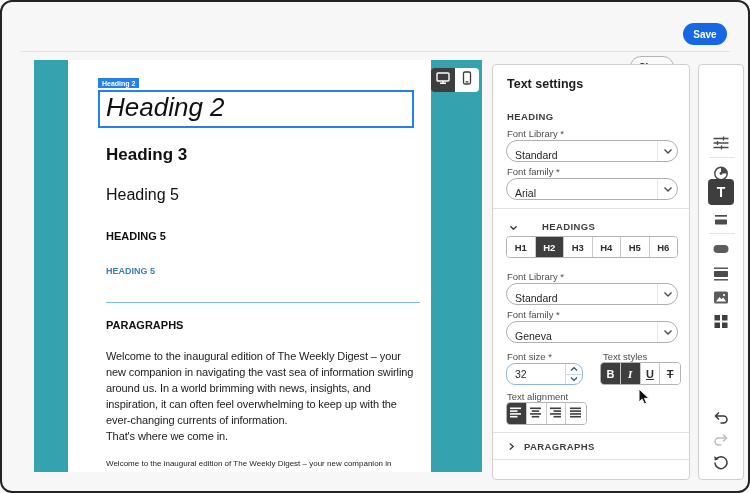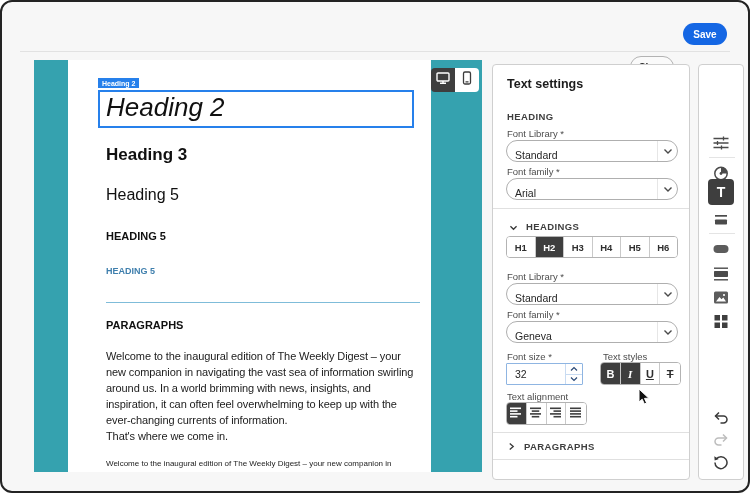--- a/index.html
+++ b/index.html
@@ -46,36 +46,36 @@
   .panel-abs { position:absolute; }
   .panel-title { left:14px; top:12px; font-size:12.5px; font-weight:700; color:#1C1C1C; }
   .group-label { font-size:9.5px; font-weight:700; color:#3E3E3E; letter-spacing:0.4px; }
   .field-label { font-size:9.5px; color:#4D4D4D; }
   .select { height:22px; width:172px; border:1px solid #AFAFAF; border-radius:11px; background:#fff;
             display:flex; align-items:flex-end; cursor:pointer; }
   .select .val { flex:1; padding-left:8px; font-size:10.5px; color:#252525; }
   .select .chev { width:20px; align-self:stretch; display:flex; align-items:center; justify-content:center;
                   border-left:1px solid #E6E6E6; }
   .section-divider { left:0; right:0; height:1px; background:#E0E0E0; }
-  .collapse-hdr { display:flex; align-items:center; gap:8px; cursor:pointer; }
+  .collapse-hdr { display:flex; align-items:center; gap:24px; cursor:pointer; }
 
   .seg-group { display:flex; border:1px solid #B3B3B3; border-radius:4px; overflow:hidden; background:#fff; }
   .seg { display:flex; align-items:center; justify-content:center; font-size:9.5px; font-weight:600;
          color:#2E2E2E; border-right:1px solid #C9C9C9; cursor:pointer; background:#fff; }
   .seg:last-child { border-right:none; }
   .seg.active { background:#3E3E3E; color:#fff; }
   .h-group { width:172px; height:22px; } .h-group .seg { flex:1; }
   .style-group { width:81px; height:23px; } .style-group .seg { width:20.25px; }
   .align-group { width:81px; height:23px; } .align-group .seg { width:20.25px; }
   .glyph-b { font-weight:700; font-size:11px; }
   .glyph-i { font-style:italic; font-weight:700; font-size:11px; font-family:"Liberation Serif", serif; }
   .glyph-u { font-size:11px; text-decoration:underline; }
   .glyph-s { font-size:11px; text-decoration:line-through; }
 
-  .fs-input-wrap { width:77px; height:22px; border:1px solid #8FB5E2; border-radius:1px; background:#fff;
+  .fs-input-wrap { width:77px; height:22px; border:1px solid #8FB5E2; border-radius:9px; background:#fff;
                    display:flex; overflow:hidden; }
   .fs-input { flex:1; border:none; outline:none; font-size:10.5px; color:#252525; padding-left:8px; width:50px;
               font-family:"Liberation Sans", sans-serif; background:transparent; }
   .stepper { width:17px; display:flex; flex-direction:column; border-left:1px solid #C8DBF2; }
   .step-btn { flex:1; display:flex; align-items:center; justify-content:center; cursor:pointer; }
   .step-btn:first-child { border-bottom:1px solid #C8DBF2; }
 
   .paragraphs-row { left:0; right:0; top:367px; height:28px; border-top:1px solid #E0E0E0;
                     border-bottom:1px solid #E0E0E0; display:flex; align-items:center; gap:9px;
                     padding-left:15px; cursor:pointer; }

